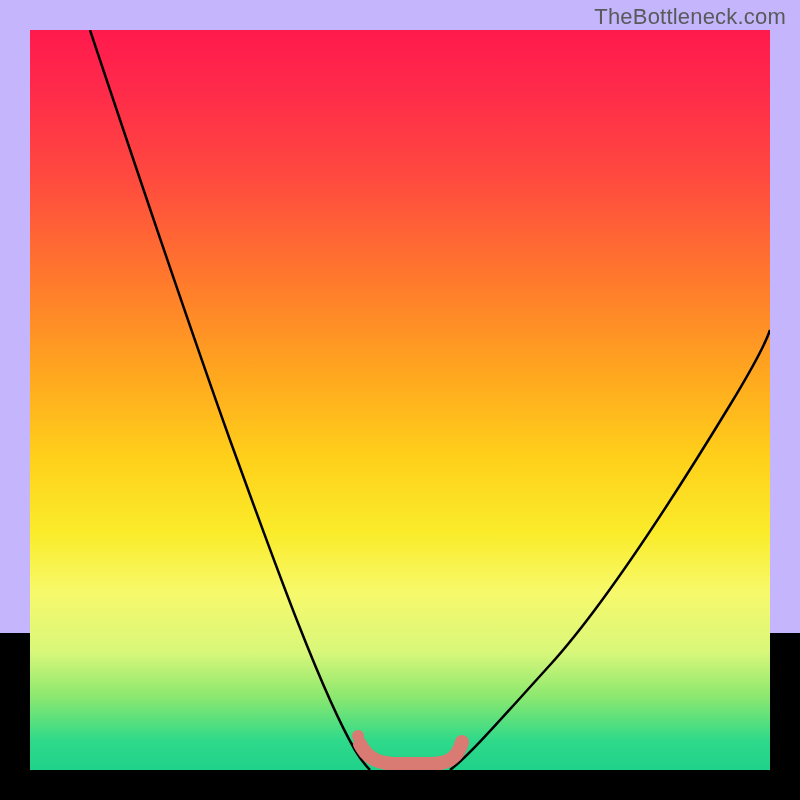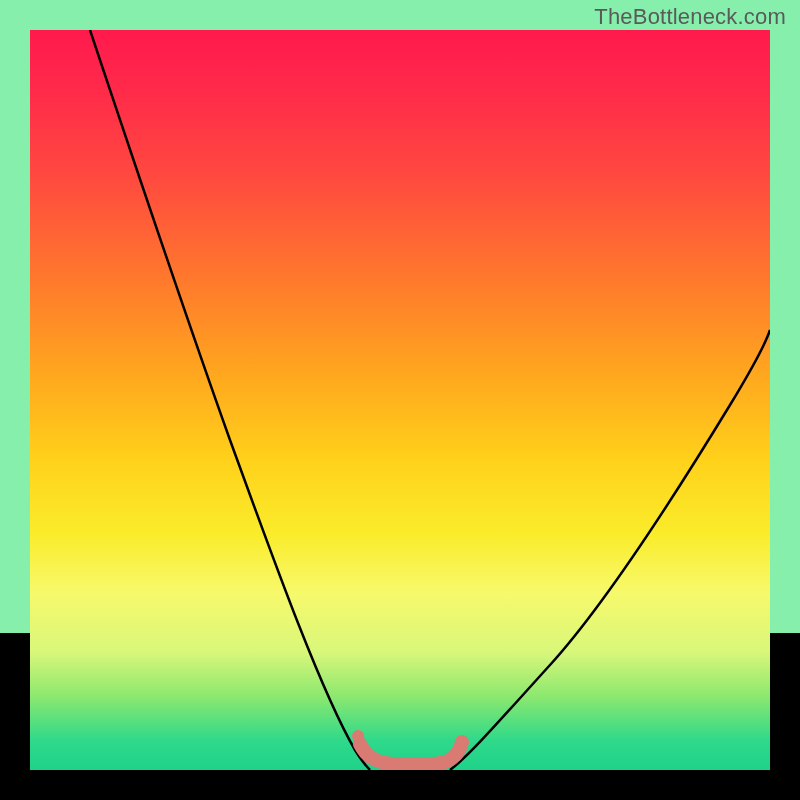--- a/index.html
+++ b/index.html
@@ -9,21 +9,21 @@
     height: 800px;
     background: #000;
     overflow: hidden;
   }
   .frame {
     position: absolute;
     left: 0;
     top: 0;
     width: 800px;
     height: 633px;
-    background: #86efac;
+    background: #c4b5fd;
   }
   .plot {
     position: absolute;
     left: 30px;
     top: 30px;
     width: 740px;
     height: 740px;
     
     background: linear-gradient(
       to bottom,

